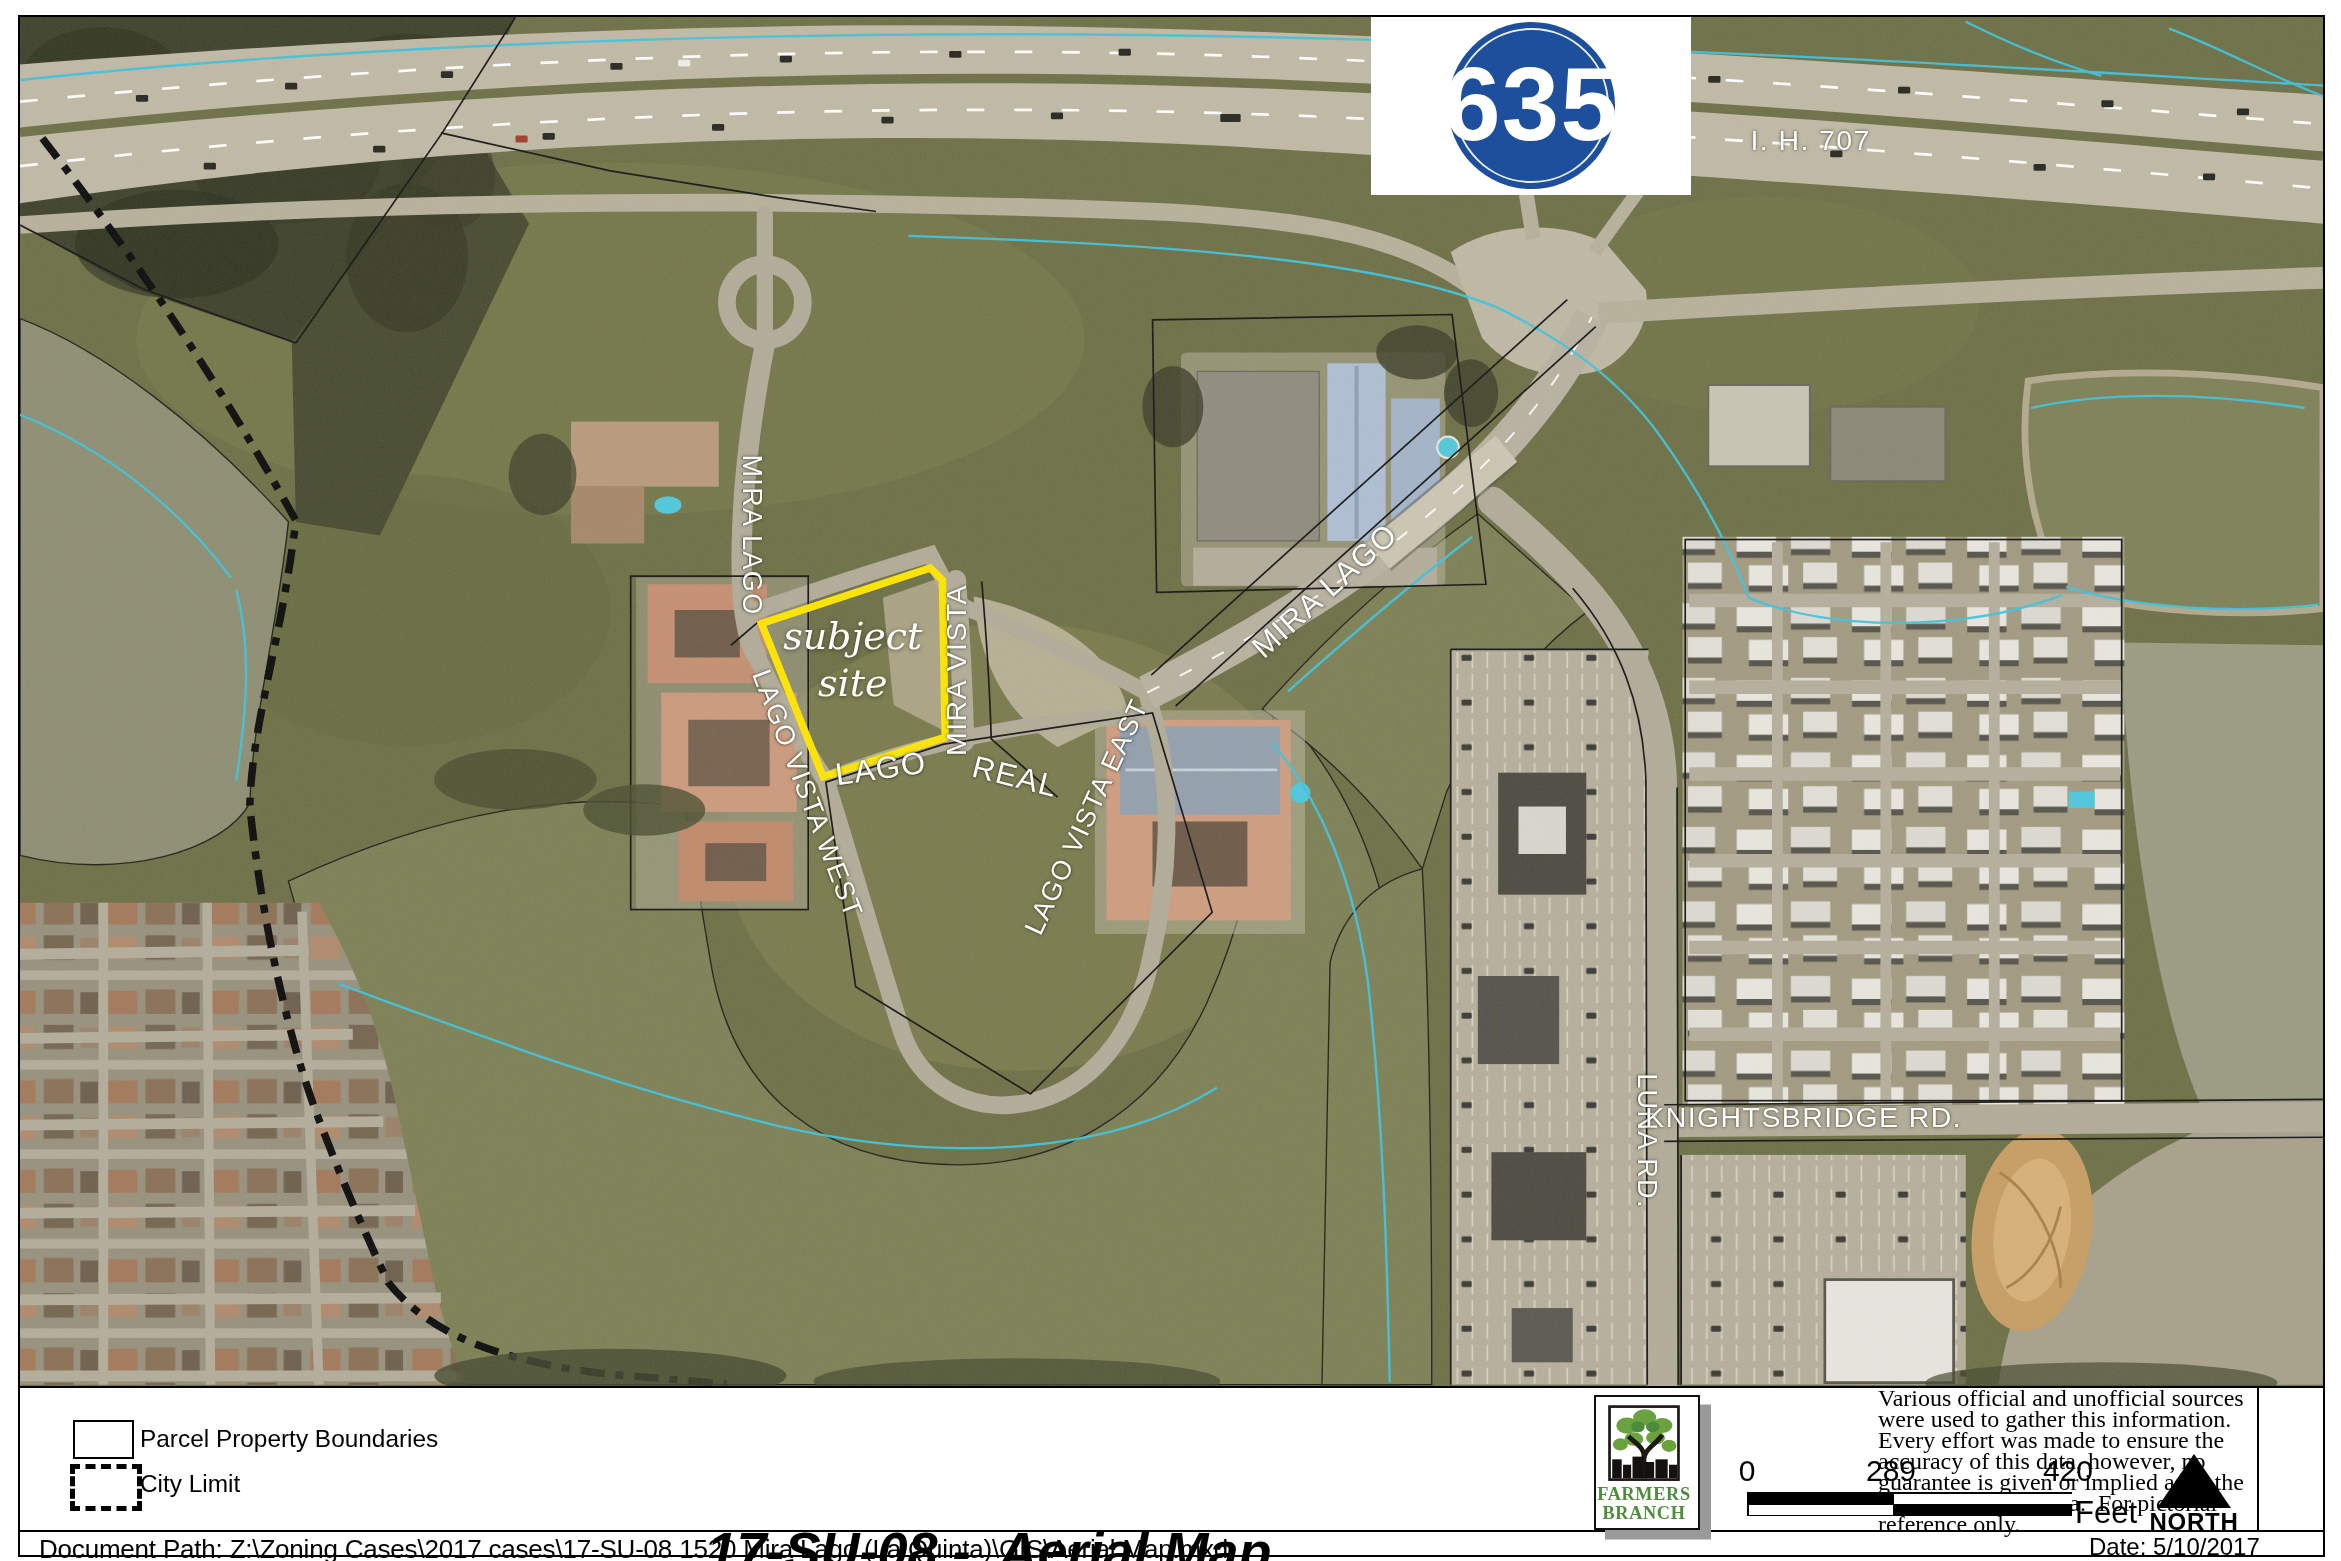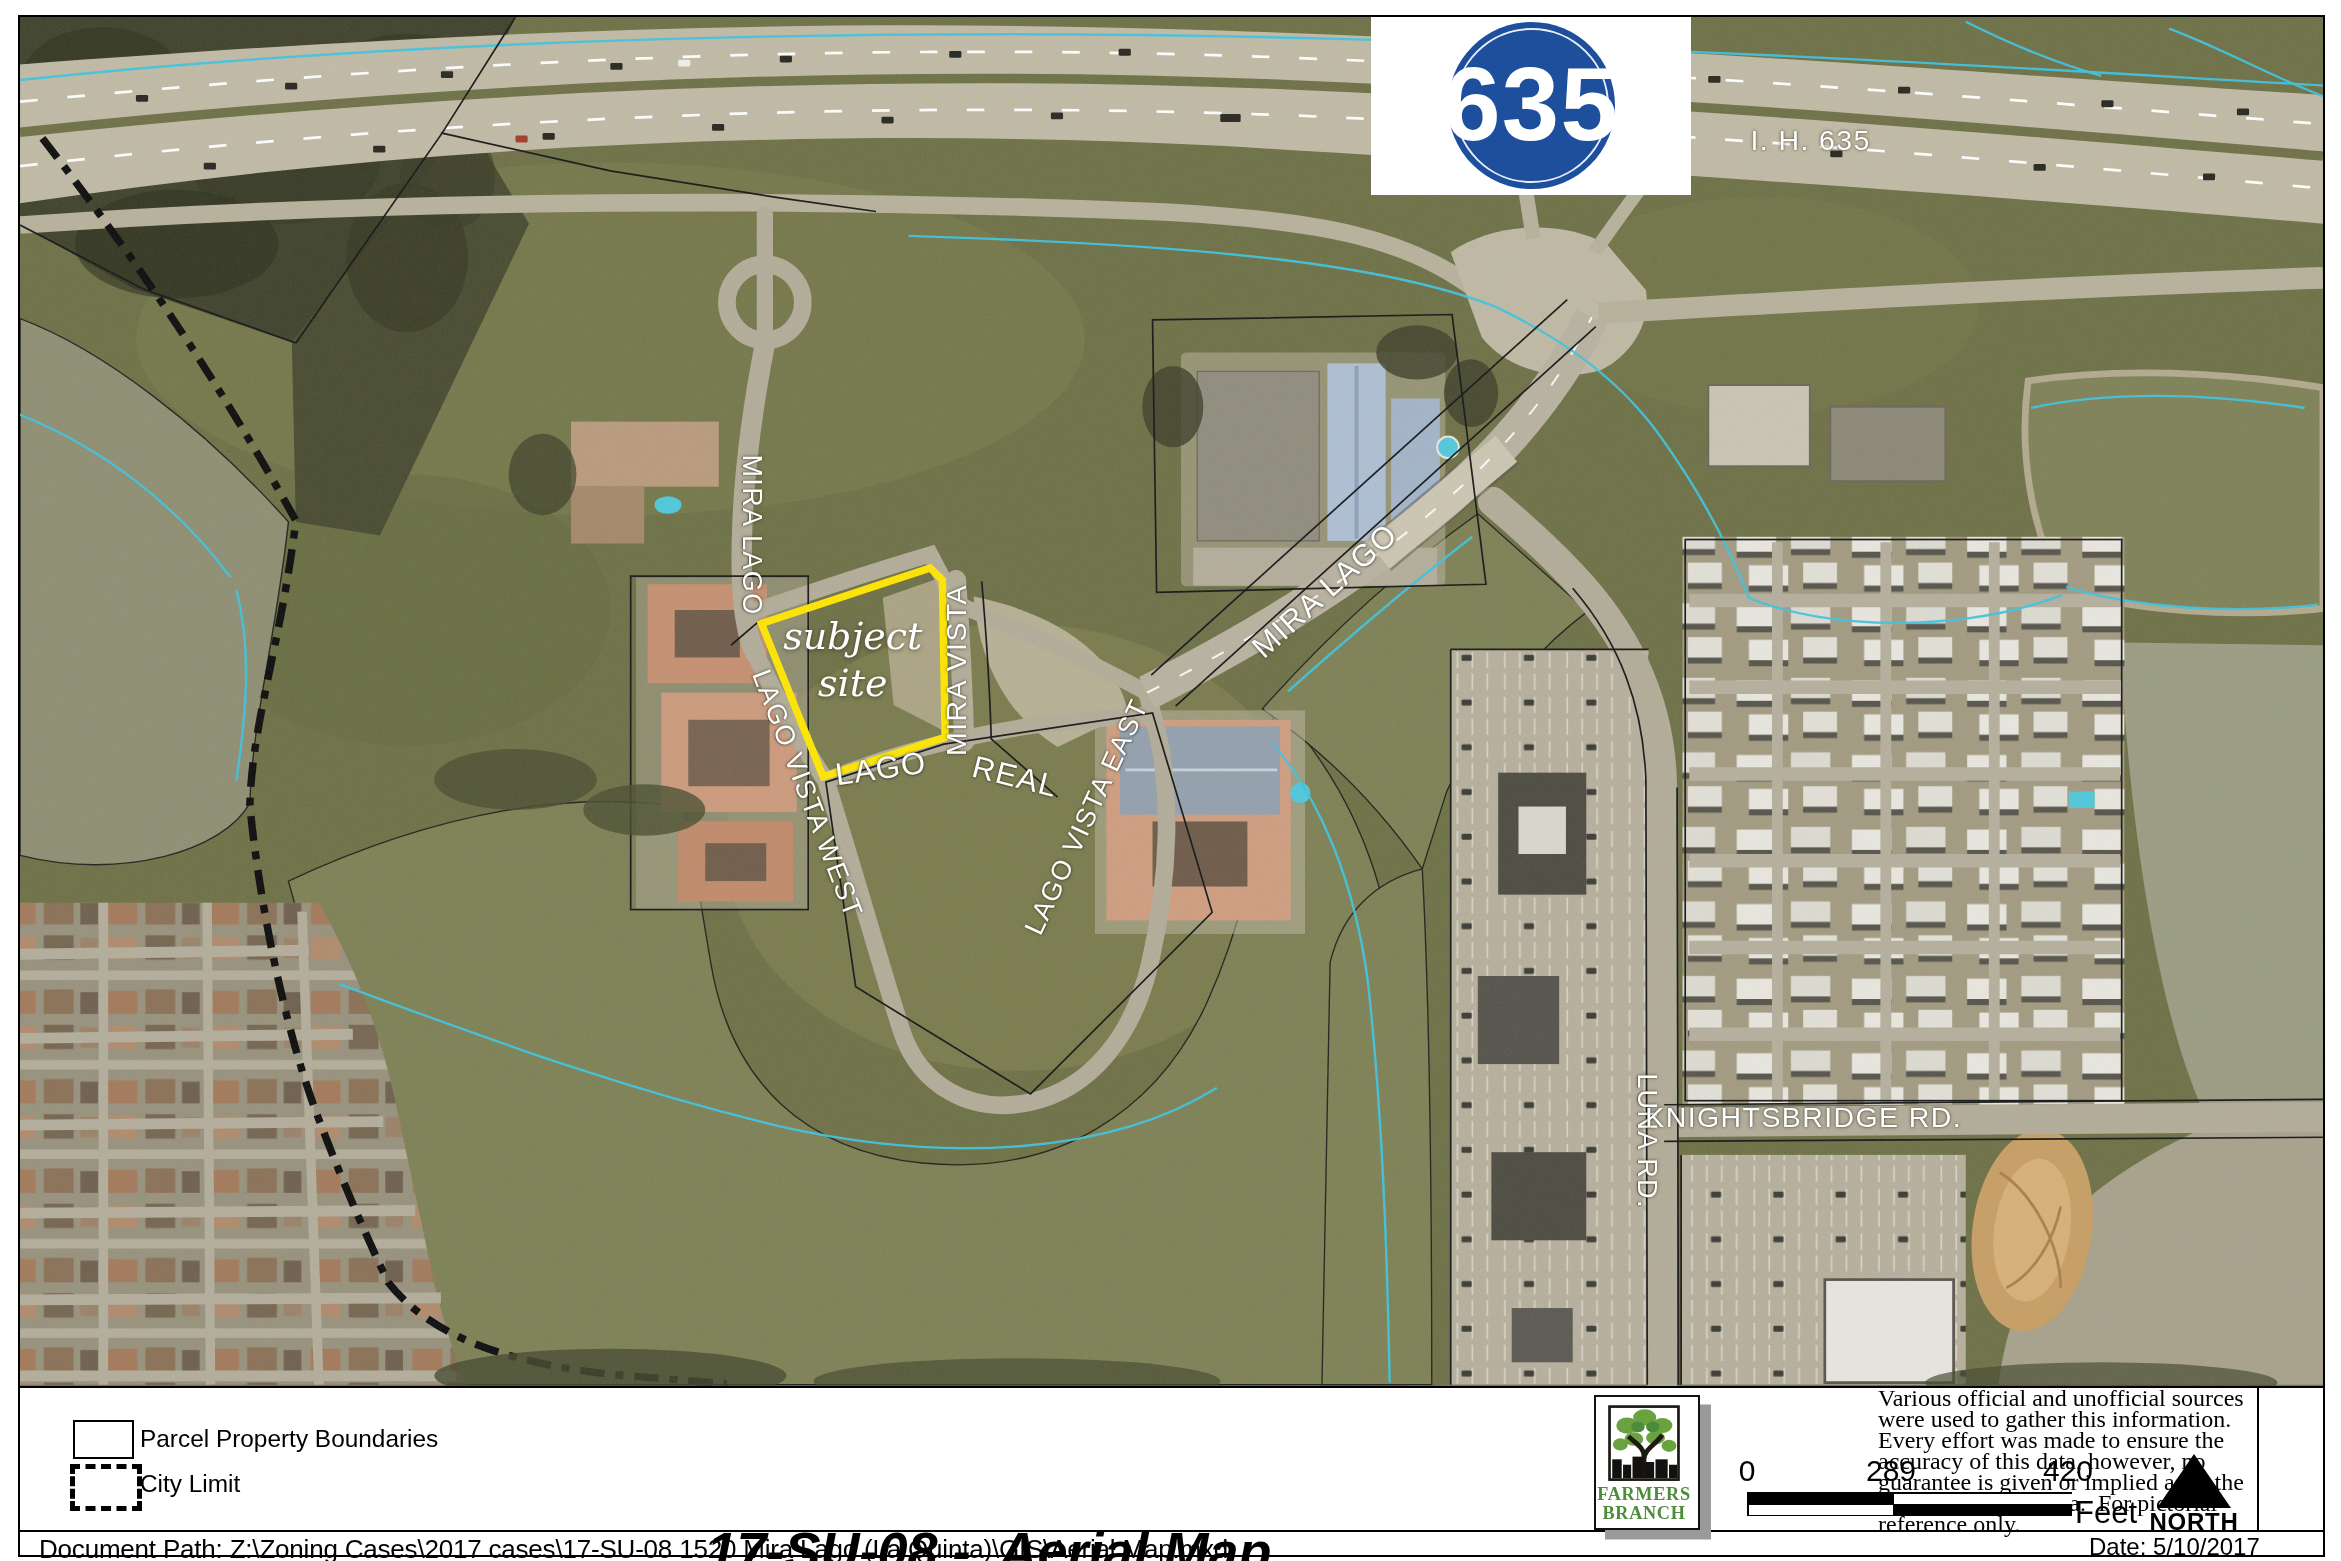--- a/index.html
+++ b/index.html
@@ -301,21 +301,21 @@
       <ellipse cx="1500" cy="2038" rx="300" ry="34" fill="#45482e" opacity=".7"></ellipse>
       <ellipse cx="3100" cy="2040" rx="260" ry="30" fill="#45482e" opacity=".7"></ellipse>
       <ellipse cx="760" cy="1150" rx="120" ry="45" fill="#4a4d30" opacity=".8"></ellipse>
       <ellipse cx="950" cy="1195" rx="90" ry="38" fill="#4a4d30" opacity=".8"></ellipse>
 
       <polygon points="1123,920 1372,838 1390,856 1394,1088 1214,1146" fill="none" stroke="#ffe600" stroke-width="11" stroke-linejoin="miter"></polygon>
 
       <rect x="29" y="25" width="3398" height="2020" filter="url(#grain)" opacity=".12"></rect>
     </svg>
 
-    <div class="mlabel" style="left:1791px;top:123px;font-size:28.5px;">I. H. 635</div>
+    <div class="mlabel" style="left:1791px;top:123px;font-size:28.5px;">I. H. 707</div>
     <div class="mlabel" style="left:731px;top:518px;font-size:27px;transform:translate(-50%,-50%) rotate(90deg);">MIRA LAGO</div>
     <div class="mlabel" style="left:1305px;top:574px;font-size:31px;transform:translate(-50%,-50%) rotate(-42deg);">MIRA LAGO</div>
     <div class="mlabel" style="left:936px;top:653px;font-size:28.5px;transform:translate(-50%,-50%) rotate(-90deg);">MIRA VISTA</div>
     <div class="mlabel" style="left:787px;top:777px;font-size:27px;transform:translate(-50%,-50%) rotate(69deg);">LAGO VISTA WEST</div>
     <div class="mlabel" style="left:861px;top:752px;font-size:31px;transform:translate(-50%,-50%) rotate(-8deg);">LAGO</div>
     <div class="mlabel" style="left:995px;top:760px;font-size:31px;transform:translate(-50%,-50%) rotate(14deg);">REAL</div>
     <div class="mlabel" style="left:1067px;top:800px;font-size:27px;transform:translate(-50%,-50%) rotate(-65deg);">LAGO VISTA EAST</div>
     <div class="mlabel" style="left:1626px;top:1124px;font-size:27px;transform:translate(-50%,-50%) rotate(90deg);">LUNA RD.</div>
     <div class="mlabel" style="left:1784px;top:1100px;font-size:28.5px;">KNIGHTSBRIDGE RD.</div>
     <div class="subject" style="left:833px;top:619px;font-size:38px;">subject</div>

